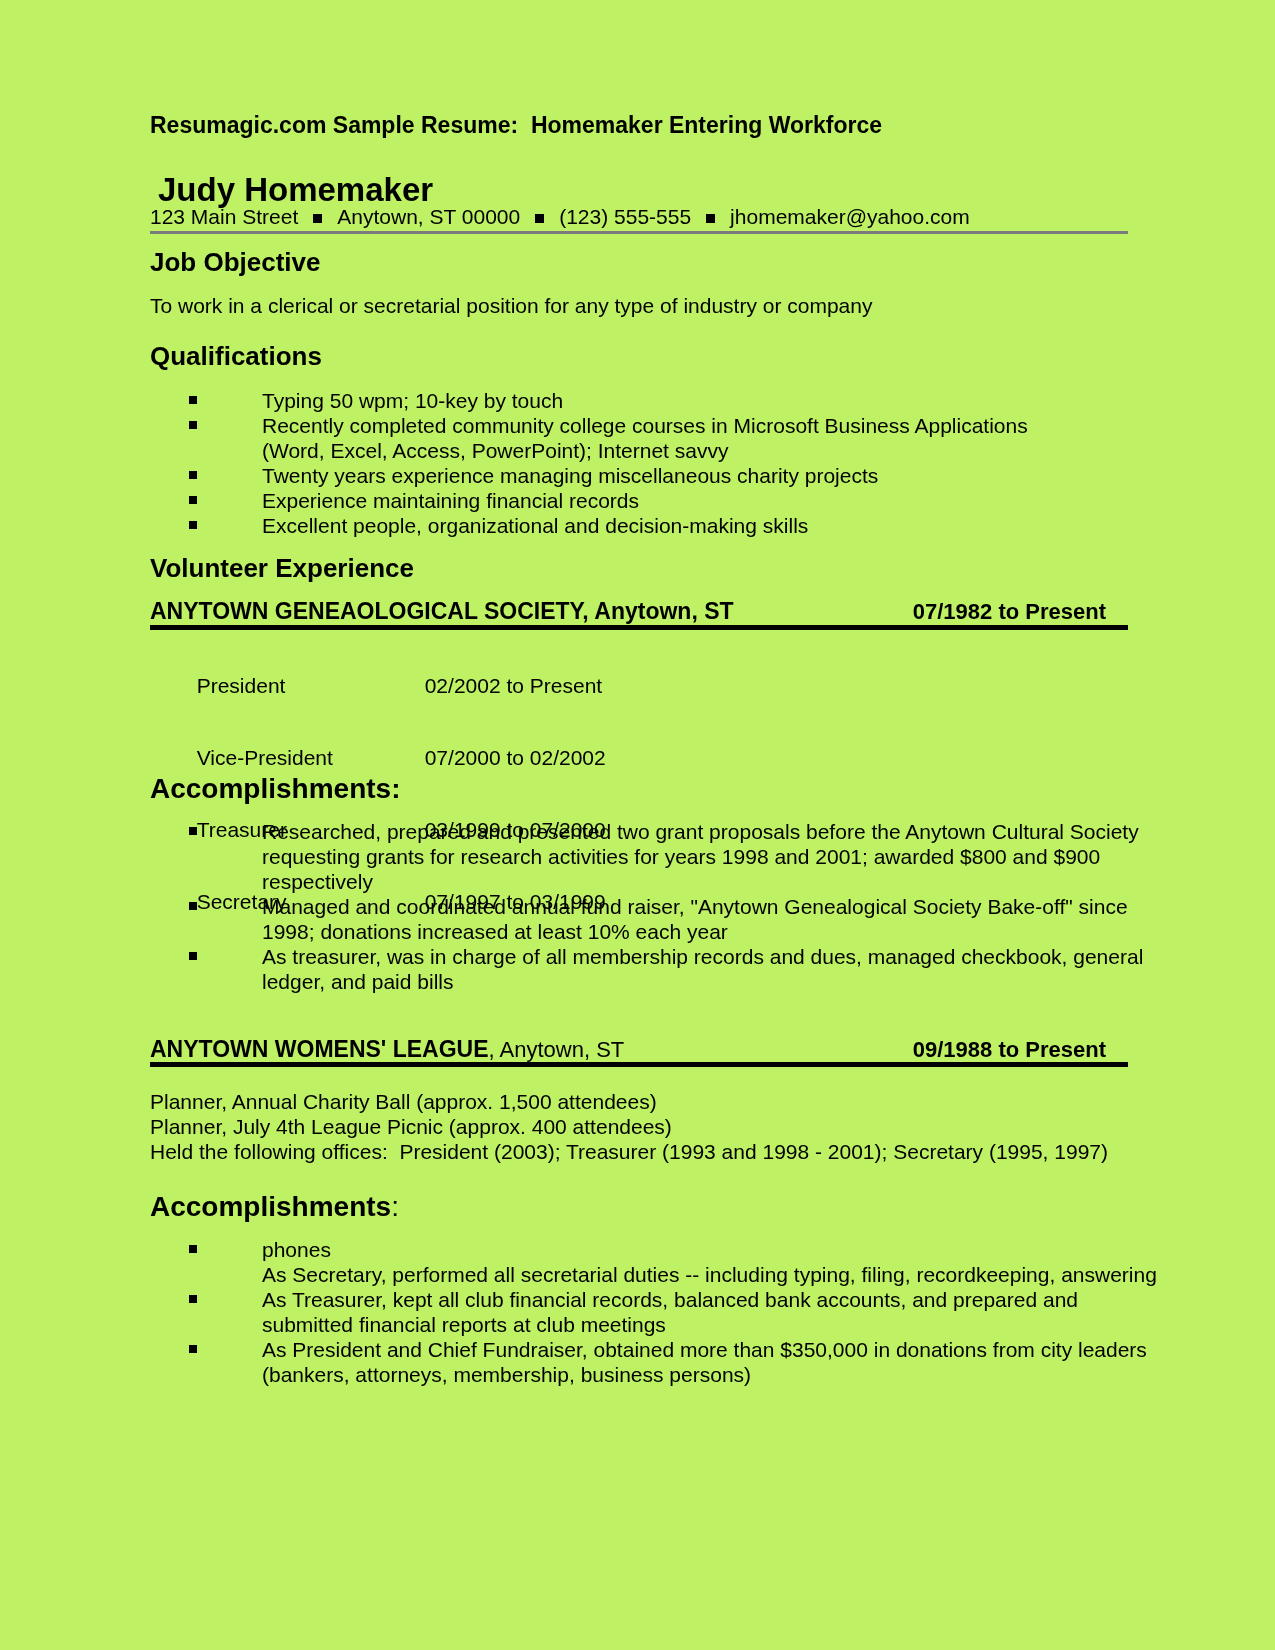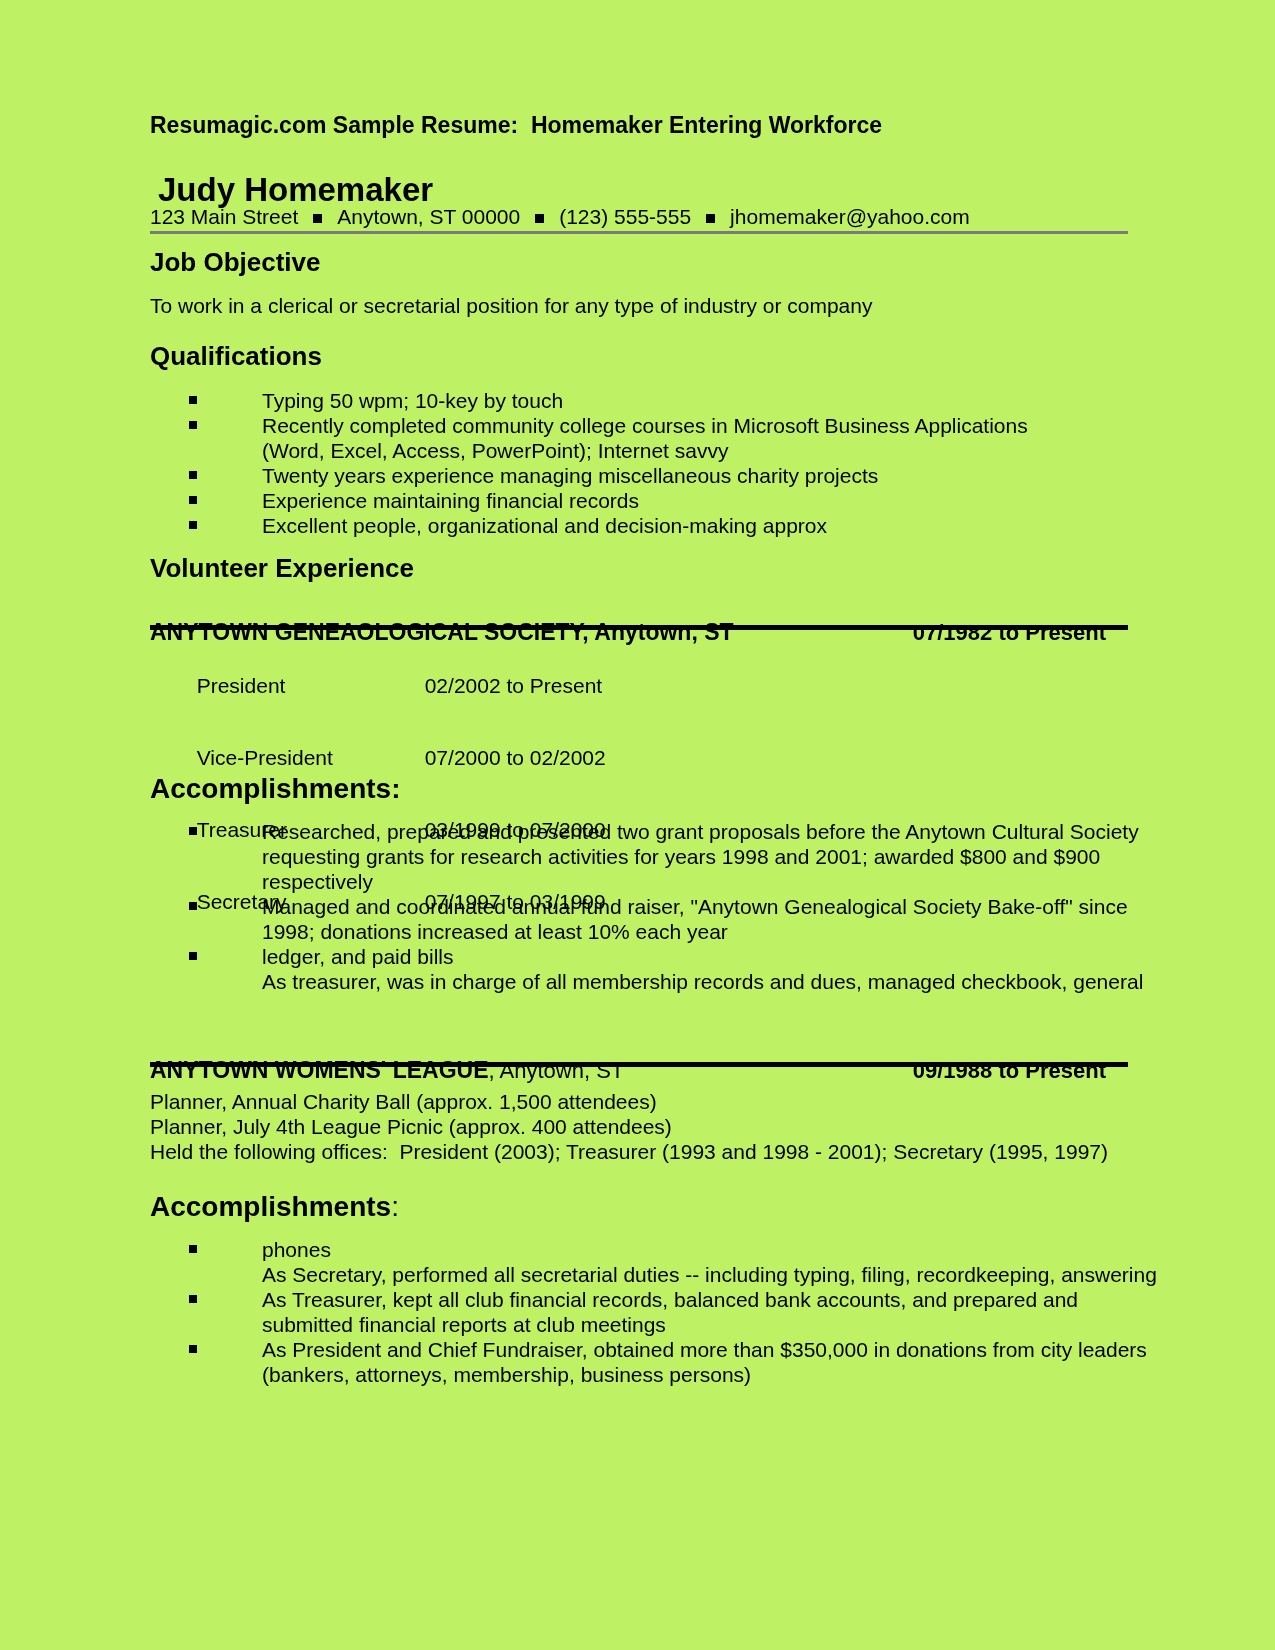--- a/index.html
+++ b/index.html
@@ -29,21 +29,21 @@
   .qual-h{top:341px;}
   .blist{display:block;}
   .qual-list{top:388px;}
   .bullet-row{display:flex;align-items:flex-start;gap:36px;}
   .marker{flex:0 0 auto;width:8px;height:8px;background:#000;margin:8px 0 0 39px;}
   .lines{margin-left:29px;}
   .line{font-size:21px;line-height:25px;white-space:pre;}
 
   .vol-h{top:553px;}
 
-  .org-head{display:flex;justify-content:space-between;align-items:baseline;margin-top:21px;}
+  .org-head{display:flex;justify-content:space-between;align-items:baseline;}
   .org-name{font-size:23px;font-weight:bold;}
   .org-loc{font-size:22px;font-weight:normal;}
   .org-dates{font-size:22px;font-weight:bold;padding-right:22px;white-space:pre;}
   .org1-head{top:598px;}
   .rule-black{height:5px;background:#000;}
   .org1-rule{top:625px;}
   .pos-table{top:650px;}
   .pos-row{font-size:21px;line-height:24px;white-space:pre;}
   .pos-role{display:inline-block;width:228px;}
   .acc-h{font-size:28px;font-weight:bold;}
@@ -121,21 +121,21 @@
         <span class="marker"></span>
         <div class="lines">
 
         <div class="line">Experience maintaining financial records</div>
         </div>
       </div>
       <div class="bullet-row">
         <span class="marker"></span>
         <div class="lines">
 
-        <div class="line">Excellent people, organizational and decision-making approx</div>
+        <div class="line">Excellent people, organizational and decision-making skills</div>
         </div>
       </div>
     </div>
 
   <div class="abs sec-h vol-h">Volunteer Experience</div>
 
   <div class="abs org-head org1-head">
     <span class="org-name">
       <span>ANYTOWN GENEAOLOGICAL SOCIETY, Anytown, ST</span><span class="org-loc t"></span>
     </span>
@@ -178,22 +178,22 @@
         <div class="lines">
 
         <div class="line">Managed and coordinated annual fund raiser, "Anytown Genealogical Society Bake-off" since</div>
           <div class="line">1998; donations increased at least 10% each year</div>
         </div>
       </div>
       <div class="bullet-row">
         <span class="marker"></span>
         <div class="lines">
 
-        <div class="line">ledger, and paid bills</div>
-          <div class="line">As treasurer, was in charge of all membership records and dues, managed checkbook, general</div>
+        <div class="line">As treasurer, was in charge of all membership records and dues, managed checkbook, general</div>
+          <div class="line">ledger, and paid bills</div>
         </div>
       </div>
     </div>
 
   <div class="abs org-head org2-head">
     <span class="org-name">
       <span>ANYTOWN WOMENS' LEAGUE</span><span class="org-loc t">, Anytown, ST</span>
     </span>
     <span class="org-dates">09/1988 to Present</span>
   </div>

